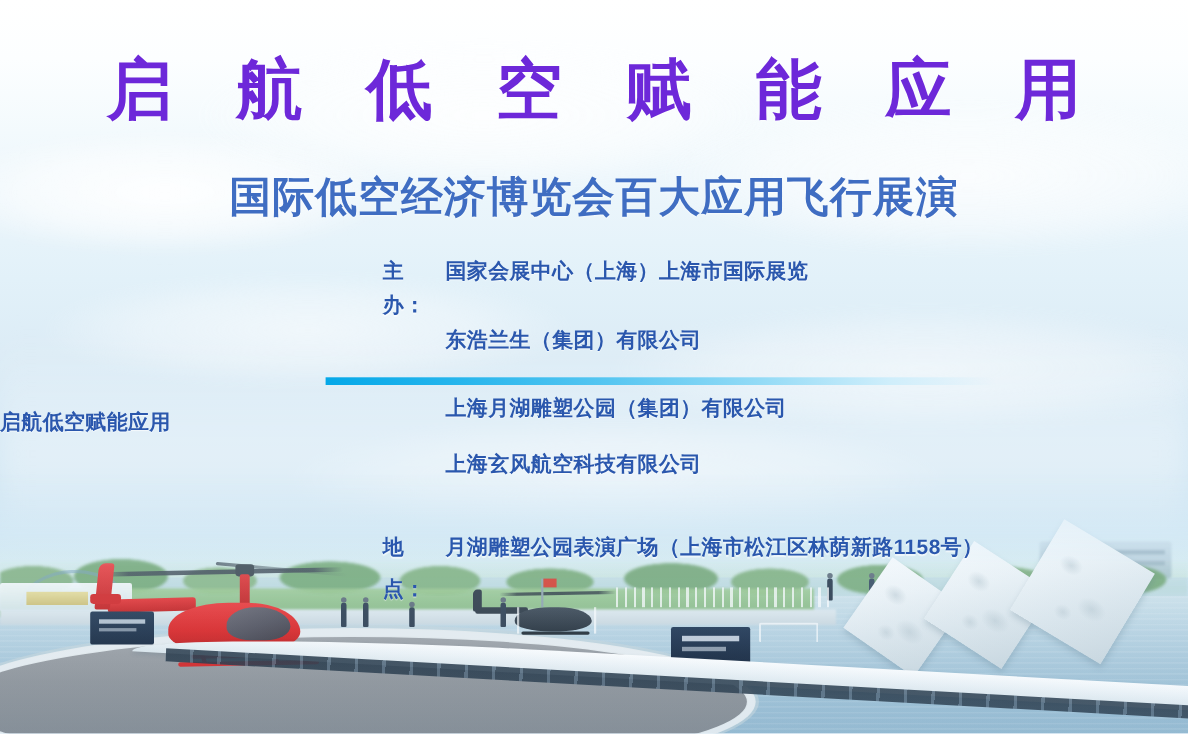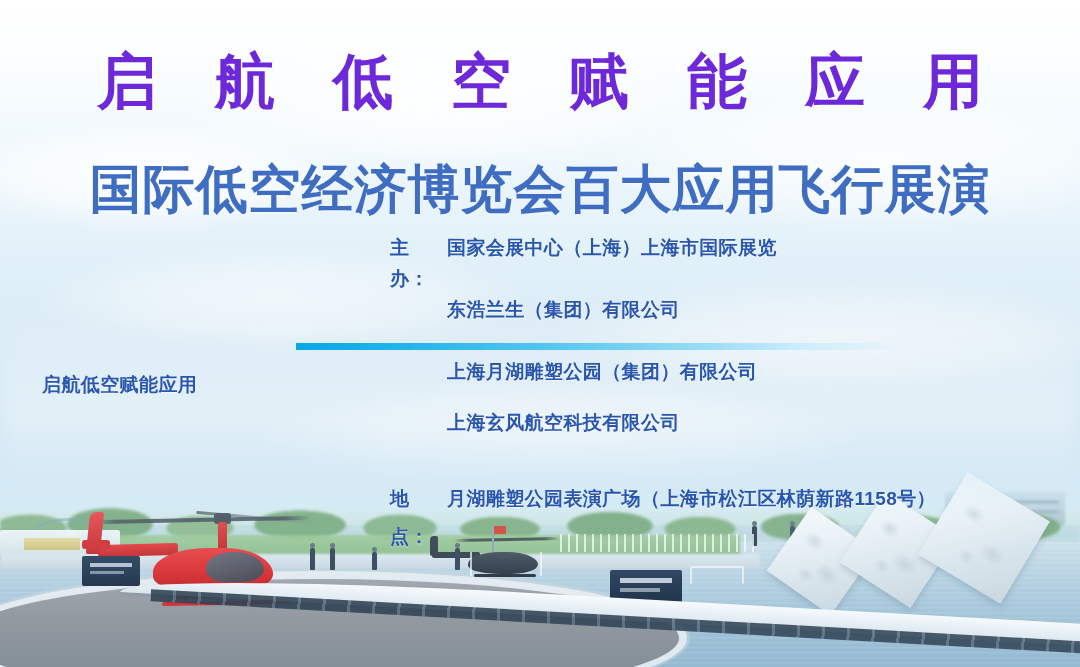--- a/index.html
+++ b/index.html
@@ -290,34 +290,33 @@
     text-align:center;
     font-size:60px; font-weight:bold;
     color:#6d28d9;
     letter-spacing:58px; text-indent:58px;
     line-height:1;
     text-shadow:0 1px 2px rgba(255,255,255,.7);
   }
   .sub-title {
     position:absolute; left:0; top:158px; width:1080px;
     text-align:center;
-    font-size:52px; font-weight:bold;
+    font-size:38px; font-weight:bold;
     color:#3f6dc2;
     letter-spacing:1px;
     line-height:1.2;
     text-shadow:0 1px 2px rgba(255,255,255,.6);
   }
 
   .info-block { position:absolute; left:0; top:232px; width:1080px; }
   .info-row {
     display:flex; align-items:flex-start;
     font-size:19px; font-weight:bold; color:#2a57ad;
     line-height:31px; letter-spacing:.4px;
     text-shadow:0 1px 1px rgba(255,255,255,.65);
-    padding-left:42px;
   }
   .info-label { width:57px; text-align:left; margin-left:348px; flex:0 0 auto; }
   .info-label.blank { visibility:hidden; }
   .info-value { flex:0 0 auto; }
 
   .divider-wrap { position:absolute; left:0; top:343px; width:1080px; height:8px; }
   .divider {
     position:absolute; left:296px; top:0; width:610px; height:7px;
     background:linear-gradient(90deg,#05a8e8 0%,#23b4ec 18%,#56c6f1 42%,#94dbf6 65%,#cfeefb 84%,rgba(223,242,252,0) 100%);
   }

